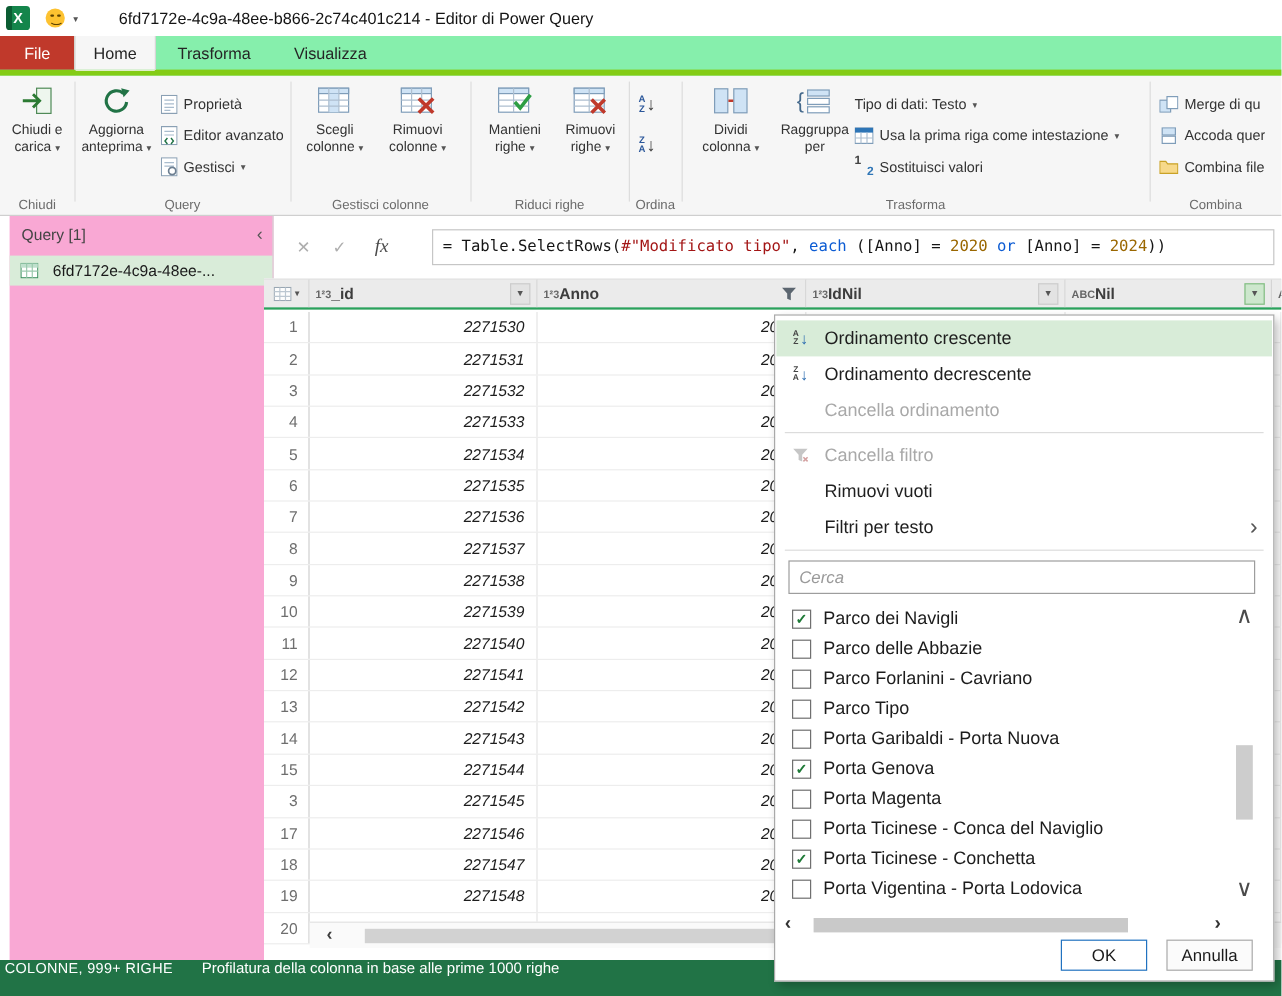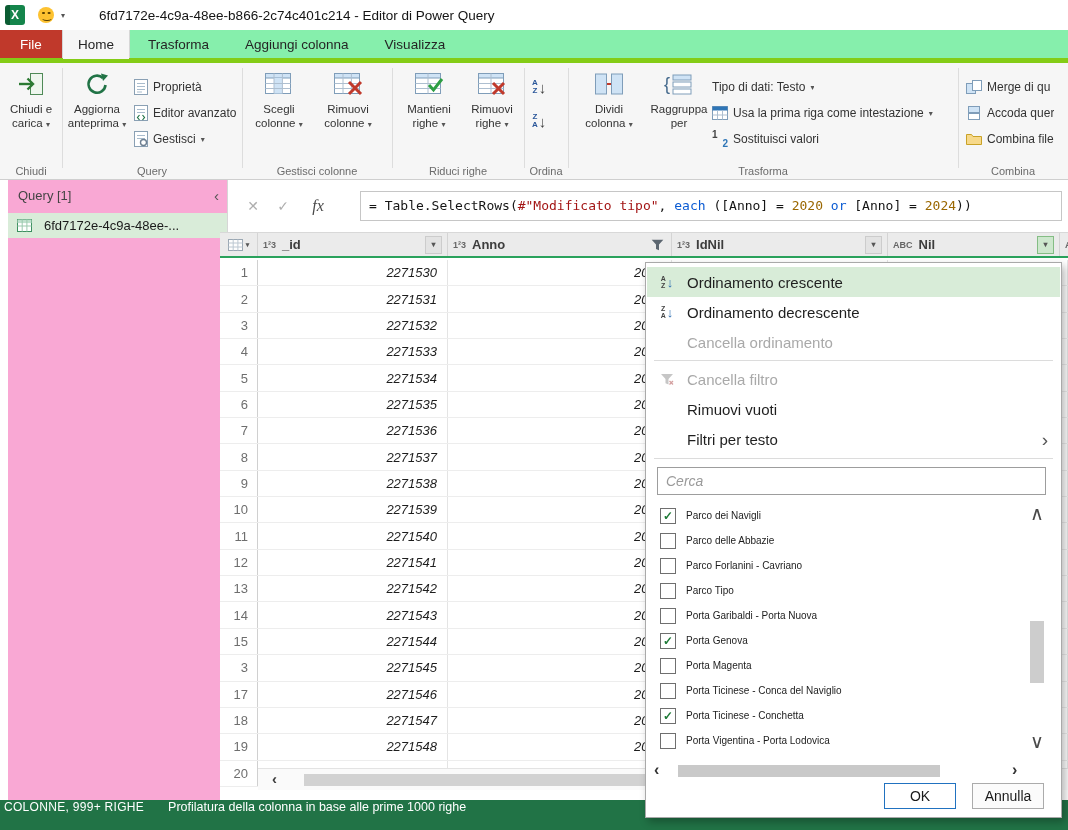--- a/index.html
+++ b/index.html
@@ -51,21 +51,21 @@
 
 .fbar{position:absolute;left:220px;top:180px;right:0;height:52px;background:#fff;display:flex;align-items:center;padding-left:18px}
 .fbtn{width:30px;text-align:center;font-size:14px;color:#aeaeae}
 .fxlbl{width:40px;text-align:center;font-family:"Liberation Serif",serif;font-style:italic;font-size:16px;color:#4a4a4a}
 .finput{flex:1;height:30px;border:1px solid #c6c6c6;background:#fff;margin-left:22px;margin-right:6px;font-family:"DejaVu Sans Mono",monospace;font-size:13px;line-height:28px;padding:0 8px;white-space:nowrap;overflow:hidden}
 .tk-plain{color:#151515}.tk-keyword{color:#0b5bd3}.tk-number{color:#9a6700}.tk-string{color:#a31515}
 
 
 .grid{position:absolute;left:220px;top:232px;right:0;bottom:30px;background:#fff;overflow:hidden;z-index:1}
 .ghead{position:absolute;top:0;left:0;right:0;height:26px;border-top:1px solid #d8d8d8;border-bottom:2px solid #2aa25c;background:#ebebeb}
-.gh{position:absolute;top:0;height:100%;display:flex;align-items:center;padding:0 5px;border-right:1px solid #d4d4d4;background:#ebebeb;font-size:13px;font-weight:bold;color:#3d3d3d;gap:6px;overflow:hidden}
+.gh{position:absolute;top:0;height:100%;display:flex;align-items:center;padding:0 5px;border-right:1px solid #d4d4d4;background:#ebebeb;font-size:13px;font-weight:bold;color:#3d3d3d;overflow:hidden}
 .tico{font-size:9px;font-weight:bold;color:#666;flex:none}
 .hctl{margin-left:auto;width:17px;height:18px;border:1px solid #ccc;background:#e3e3e3;display:flex;align-items:center;justify-content:center;font-size:8px;color:#555;flex:none}
 .hctl.hfun{border:none;background:transparent}
 .hctl.active{background:#cde7cd;border-color:#84bd84}
 .gh-corner{justify-content:center;gap:3px}
 .cnr-caret{font-size:7px;color:#555}
 .gbody{position:absolute;top:28px;left:0;right:0}
 .grow{display:flex;height:26.35px;border-bottom:1px solid #ededed}
 .gc{height:100%;display:flex;align-items:center;overflow:hidden}
 .c-num{width:38px;justify-content:flex-end;padding-right:9px;color:#6e6e6e;font-size:13px;border-right:1px solid #d0d0d0}
@@ -88,21 +88,21 @@
 .fm-ico{width:40px;flex:none;display:flex;justify-content:center;align-items:center}
 .fm-item.sel{background:#d8ecd8}
 .fm-item.dis{color:#a9a9a9}
 .fm-sub{margin-left:auto;margin-right:12px;font-size:19px;color:#555;line-height:19px}
 .fm-sep{position:absolute;left:8px;right:8px;height:1px;background:#dcdcdc}
 .fm-search{position:absolute;left:11px;right:15px;top:204px;height:28px;border:1px solid #9d9d9d;font-family:inherit;font-size:14px;padding:0 8px;color:#222;background:#fff}
 .fm-search::placeholder{font-style:italic;color:#9a9a9a}
 .fm-list{position:absolute;left:6px;right:44px;top:240px;height:250px;overflow:hidden}
 .fl-item{height:25px;display:flex;align-items:center;gap:10px;padding-left:8px}
 .cb{width:16px;height:16px;border:1px solid #6f6f6f;background:#fff;flex:none;display:flex;align-items:center;justify-content:center;font-size:12px;font-weight:bold;color:#1e7a37;line-height:1}
-.fl-lbl{font-size:10px;color:#1c1c1c;white-space:nowrap}
+.fl-lbl{font-size:15px;color:#1c1c1c;white-space:nowrap}
 .fm-vscroll{position:absolute;right:12px;top:240px;width:24px;height:250px}
 .vs-up,.vs-down{position:absolute;left:0;right:0;text-align:center;font-size:19px;color:#4a4a4a;line-height:22px}
 .vs-up{top:0}.vs-down{bottom:0}
 .vs-thumb{position:absolute;left:5px;width:14px;top:118px;height:62px;background:#cdcdcd}
 .fm-hscroll{position:absolute;left:8px;top:498px;width:386px;height:20px}
 .hs-left{position:absolute;left:0;top:0;font-size:16px;font-weight:bold;color:#333}
 .hs-right{position:absolute;left:358px;top:0;font-size:16px;font-weight:bold;color:#333}
 .hs-thumb{position:absolute;left:24px;top:4px;width:262px;height:12px;background:#c9c9c9}
 .fm-ok{position:absolute;left:238px;top:520px;width:72px;height:26px;background:#fff;border:1px solid #2172c0;font-family:inherit;font-size:14px;color:#1a1a1a}
 .fm-cancel{position:absolute;left:326px;top:520px;width:72px;height:26px;background:#fbfbfb;border:1px solid #ababab;font-family:inherit;font-size:14px;color:#1a1a1a}
@@ -114,21 +114,20 @@
   <div class="xlicon">X</div>
   <div class="smiley"></div>
   <span class="qatcaret">▾</span>
   <span class="wtitle">6fd7172e-4c9a-48ee-b866-2c74c401c214 - Editor di Power Query</span>
 </div>
 
 <div class="tabrow">
   <div class="tab tab-file">File</div>
   <div class="tab tab-home">Home</div>
   <div class="tab tab-other">Trasforma</div>
-  <div class="tab tab-other">Aggiungi colonna</div>
   <div class="tab tab-other">Visualizza</div>
 </div>
 
 <div class="ribbon">
 
   <div class="rgroup" style="left:0;width:62px">
     <button class="bigbtn" style="left:2px;width:58px">
       <span class="bico">
         <svg width="28" height="26" viewBox="0 0 28 26">
             <rect x="13.5" y="2.5" width="12" height="21" fill="#eef6ee" stroke="#4f8a57"></rect>

